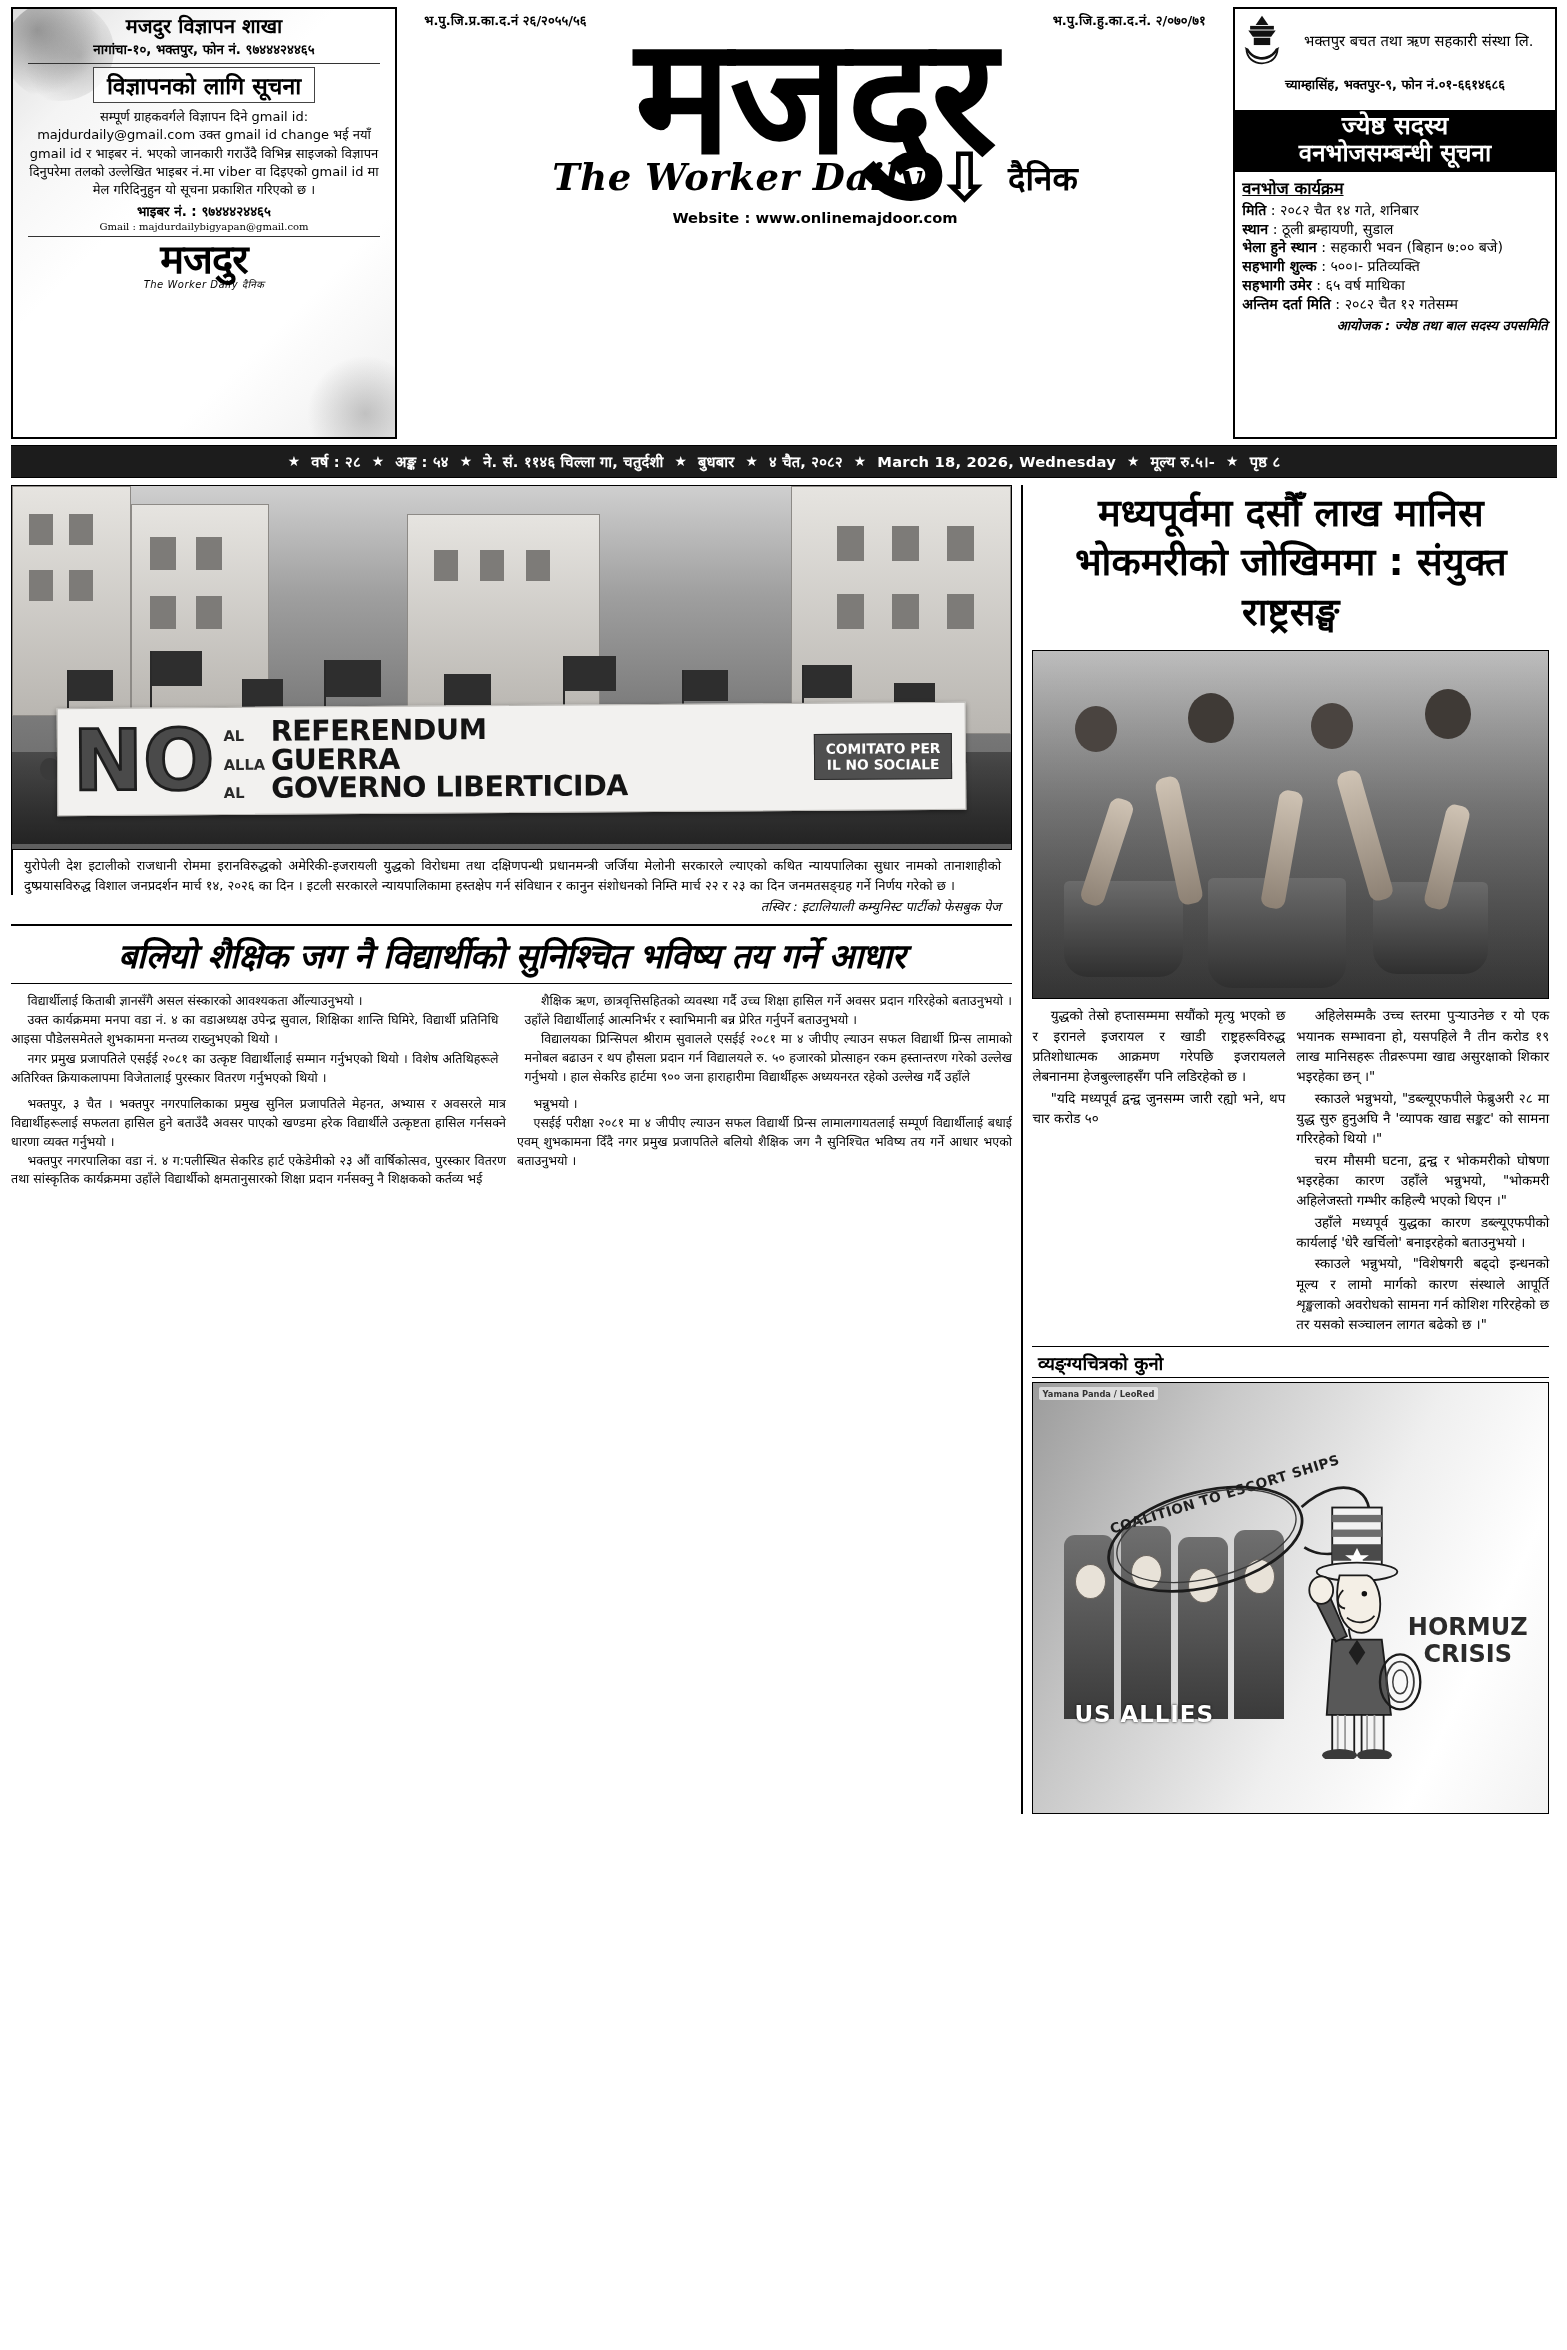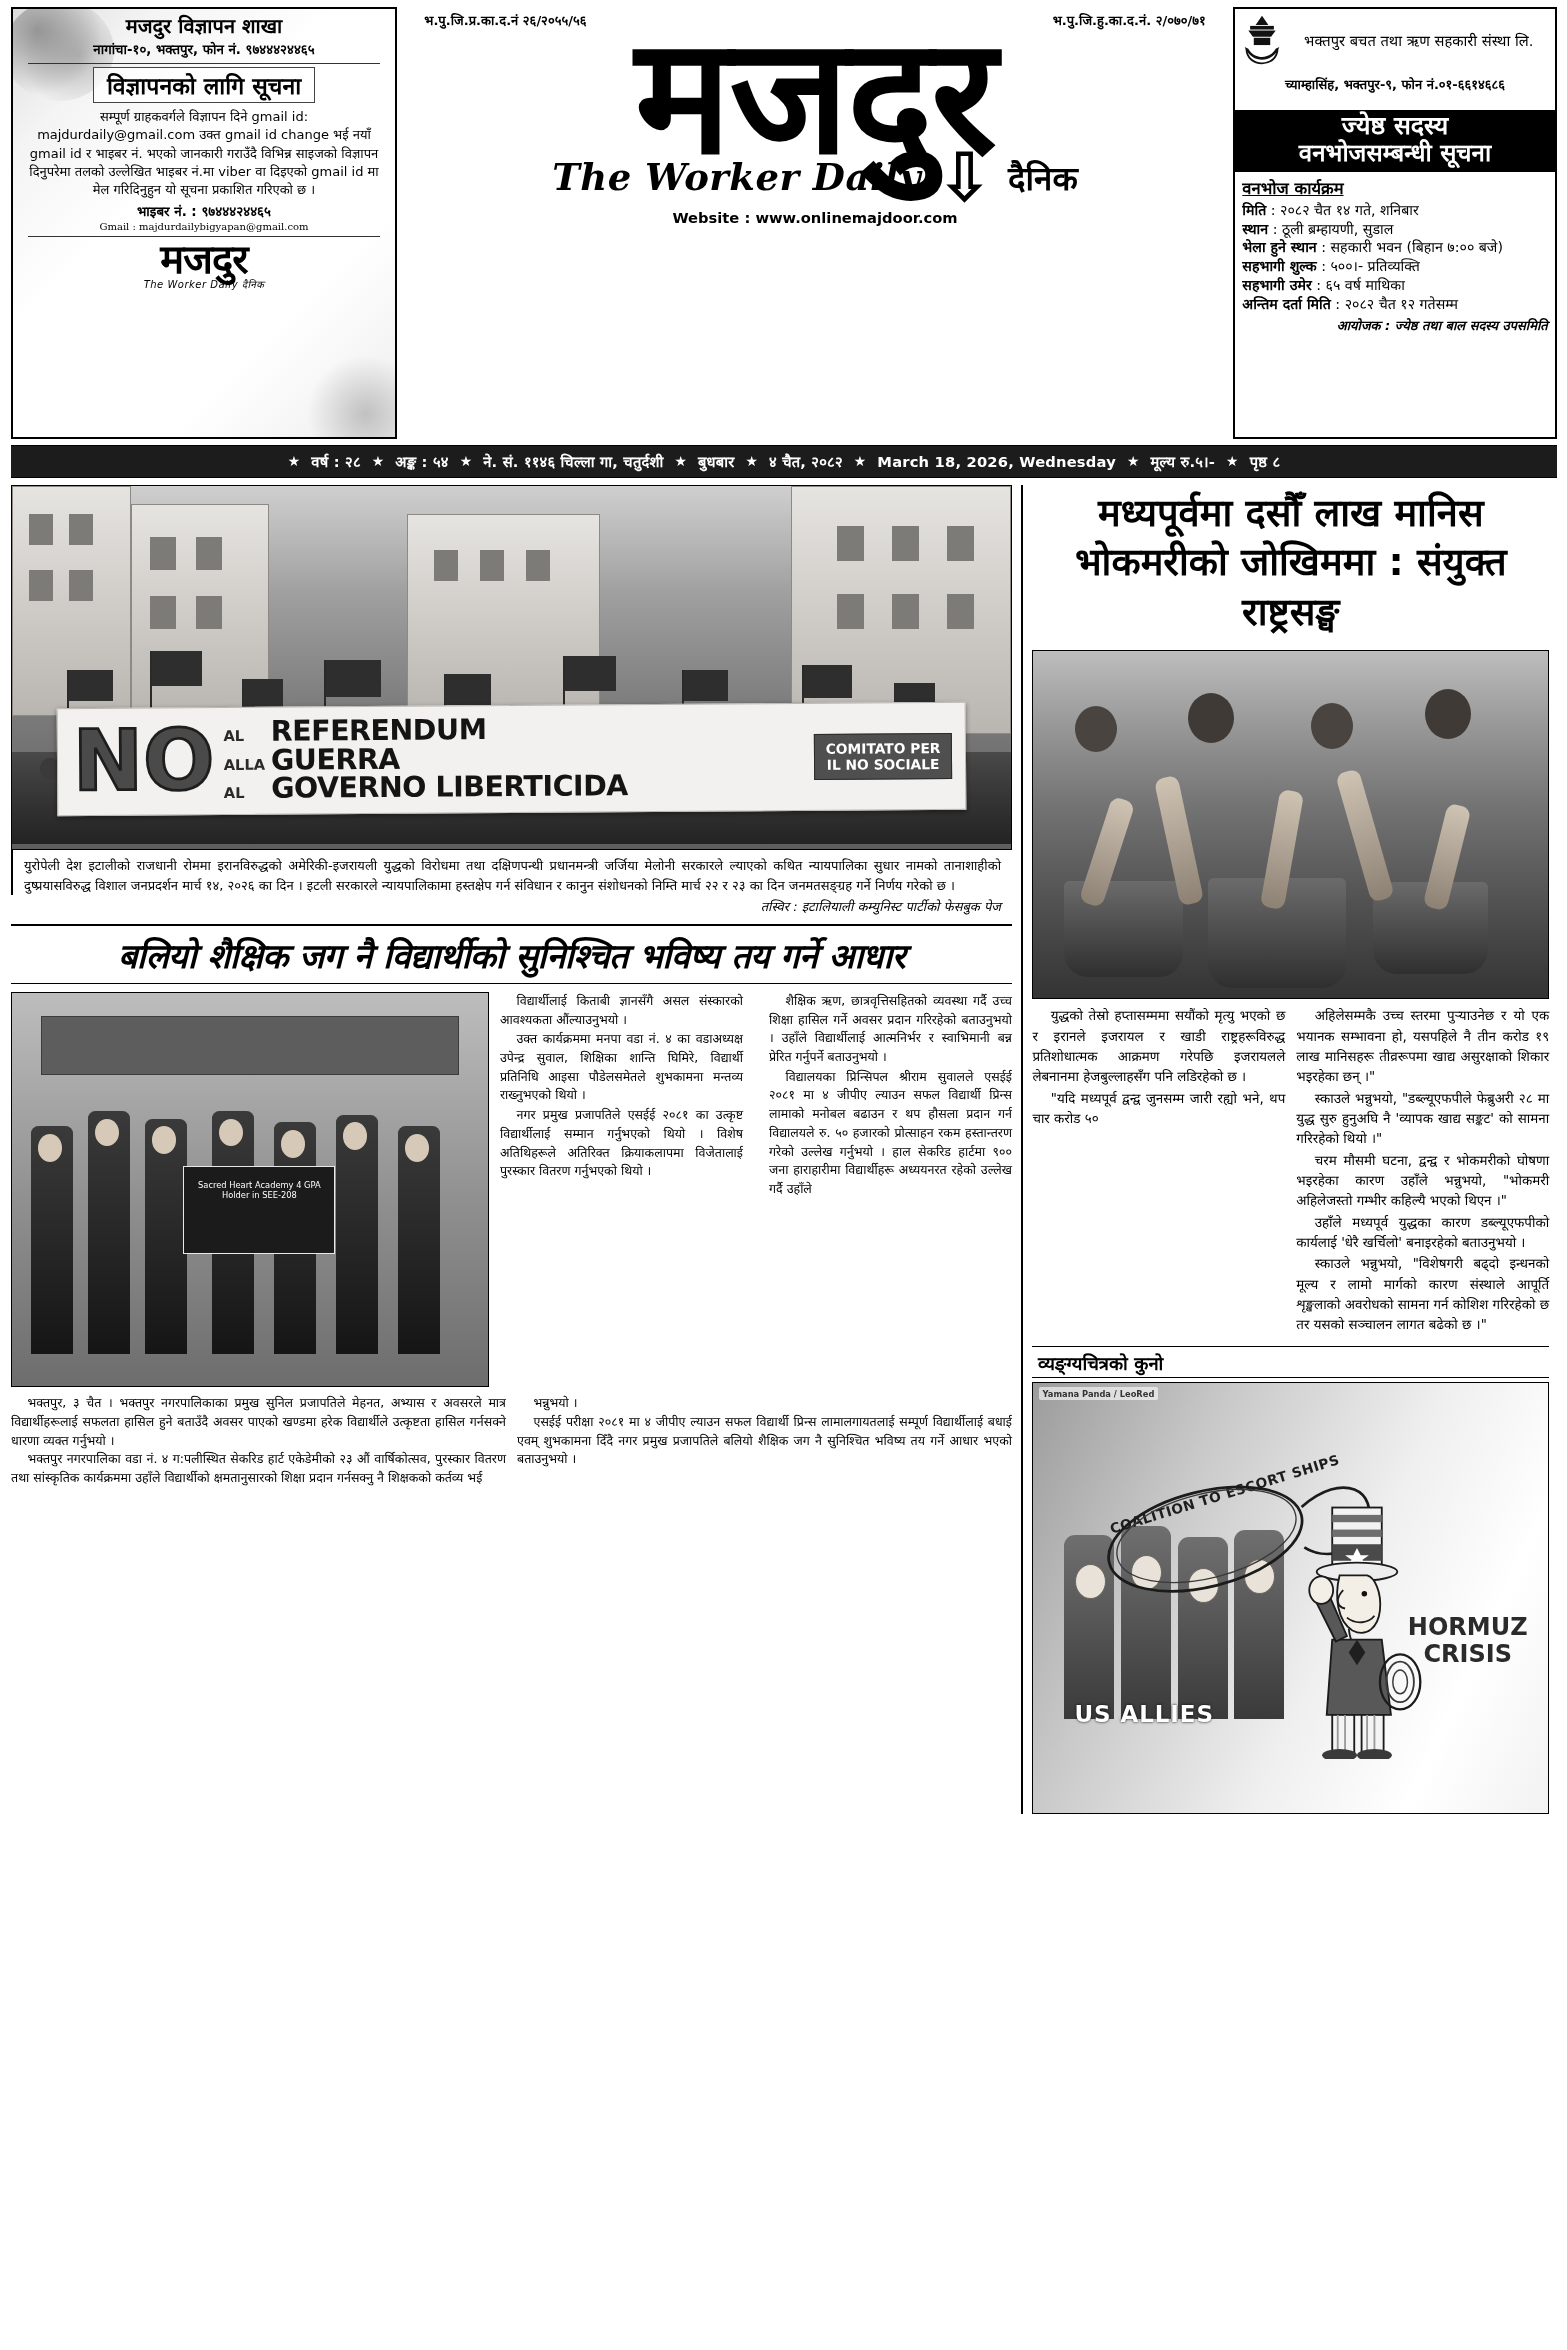--- a/index.html
+++ b/index.html
@@ -356,38 +356,20 @@
           <div class="bn-com">COMITATO PER IL NO SOCIALE</div>
         </div>
       </div>
 
       <div class="lead-cap">युरोपेली देश इटालीको राजधानी रोममा इरानविरुद्धको अमेरिकी-इजरायली युद्धको विरोधमा तथा दक्षिणपन्थी प्रधानमन्त्री जर्जिया मेलोनी सरकारले ल्याएको कथित न्यायपालिका सुधार नामको तानाशाहीको दुष्प्रयासविरुद्ध विशाल जनप्रदर्शन मार्च १४, २०२६ का दिन । इटली सरकारले न्यायपालिकामा हस्तक्षेप गर्न संविधान र कानुन संशोधनको निम्ति मार्च २२ र २३ का दिन जनमतसङ्ग्रह गर्ने निर्णय गरेको छ ।</div>
       <div class="lead-cred">तस्विर : इटालियाली कम्युनिस्ट पार्टीको फेसबुक पेज</div>
 
       <div class="hl2">बलियो शैक्षिक जग नै विद्यार्थीको सुनिश्चित भविष्य तय गर्ने आधार</div>
 
       <div class="story2">
-        <div class="s2-photo">
-          <div class="s2-banner"></div>
-          <div class="s2-person" style="left:4%;height:58%;"></div>
-          <div class="s2-face" style="left:5.5%;top:36%;"></div>
-          <div class="s2-person" style="left:16%;height:62%;"></div>
-          <div class="s2-face" style="left:17.5%;top:32%;"></div>
-          <div class="s2-person" style="left:28%;height:60%;"></div>
-          <div class="s2-face" style="left:29.5%;top:34%;"></div>
-          <div class="s2-person" style="left:42%;height:62%;"></div>
-          <div class="s2-face" style="left:43.5%;top:32%;"></div>
-          <div class="s2-person" style="left:55%;height:59%;"></div>
-          <div class="s2-face" style="left:56.5%;top:35%;"></div>
-          <div class="s2-person" style="left:68%;height:61%;"></div>
-          <div class="s2-face" style="left:69.5%;top:33%;"></div>
-          <div class="s2-person" style="left:81%;height:58%;"></div>
-          <div class="s2-face" style="left:82.5%;top:36%;"></div>
-          <div class="s2-cert">Sacred Heart Academy 4 GPA Holder in SEE-208</div>
-        </div>
         <div class="s2-cols">
           <div class="s2-col">
             <p>विद्यार्थीलाई किताबी ज्ञानसँगै असल संस्कारको आवश्यकता औंल्याउनुभयो ।</p>
             <p>उक्त कार्यक्रममा मनपा वडा नं. ४ का वडाअध्यक्ष उपेन्द्र सुवाल, शिक्षिका शान्ति घिमिरे, विद्यार्थी प्रतिनिधि आइसा पौडेलसमेतले शुभकामना मन्तव्य राख्नुभएको थियो ।</p>
             <p>नगर प्रमुख प्रजापतिले एसईई २०८१ का उत्कृष्ट विद्यार्थीलाई सम्मान गर्नुभएको थियो । विशेष अतिथिहरूले अतिरिक्त क्रियाकलापमा विजेतालाई पुरस्कार वितरण गर्नुभएको थियो ।</p>
           </div>
           <div class="s2-col">
             <p>शैक्षिक ऋण, छात्रवृत्तिसहितको व्यवस्था गर्दै उच्च शिक्षा हासिल गर्ने अवसर प्रदान गरिरहेको बताउनुभयो । उहाँले विद्यार्थीलाई आत्मनिर्भर र स्वाभिमानी बन्न प्रेरित गर्नुपर्ने बताउनुभयो ।</p>
             <p>विद्यालयका प्रिन्सिपल श्रीराम सुवालले एसईई २०८१ मा ४ जीपीए ल्याउन सफल विद्यार्थी प्रिन्स लामाको मनोबल बढाउन र थप हौसला प्रदान गर्न विद्यालयले रु. ५० हजारको प्रोत्साहन रकम हस्तान्तरण गरेको उल्लेख गर्नुभयो । हाल सेकरिड हार्टमा ९०० जना हाराहारीमा विद्यार्थीहरू अध्ययनरत रहेको उल्लेख गर्दै उहाँले</p>
           </div>

